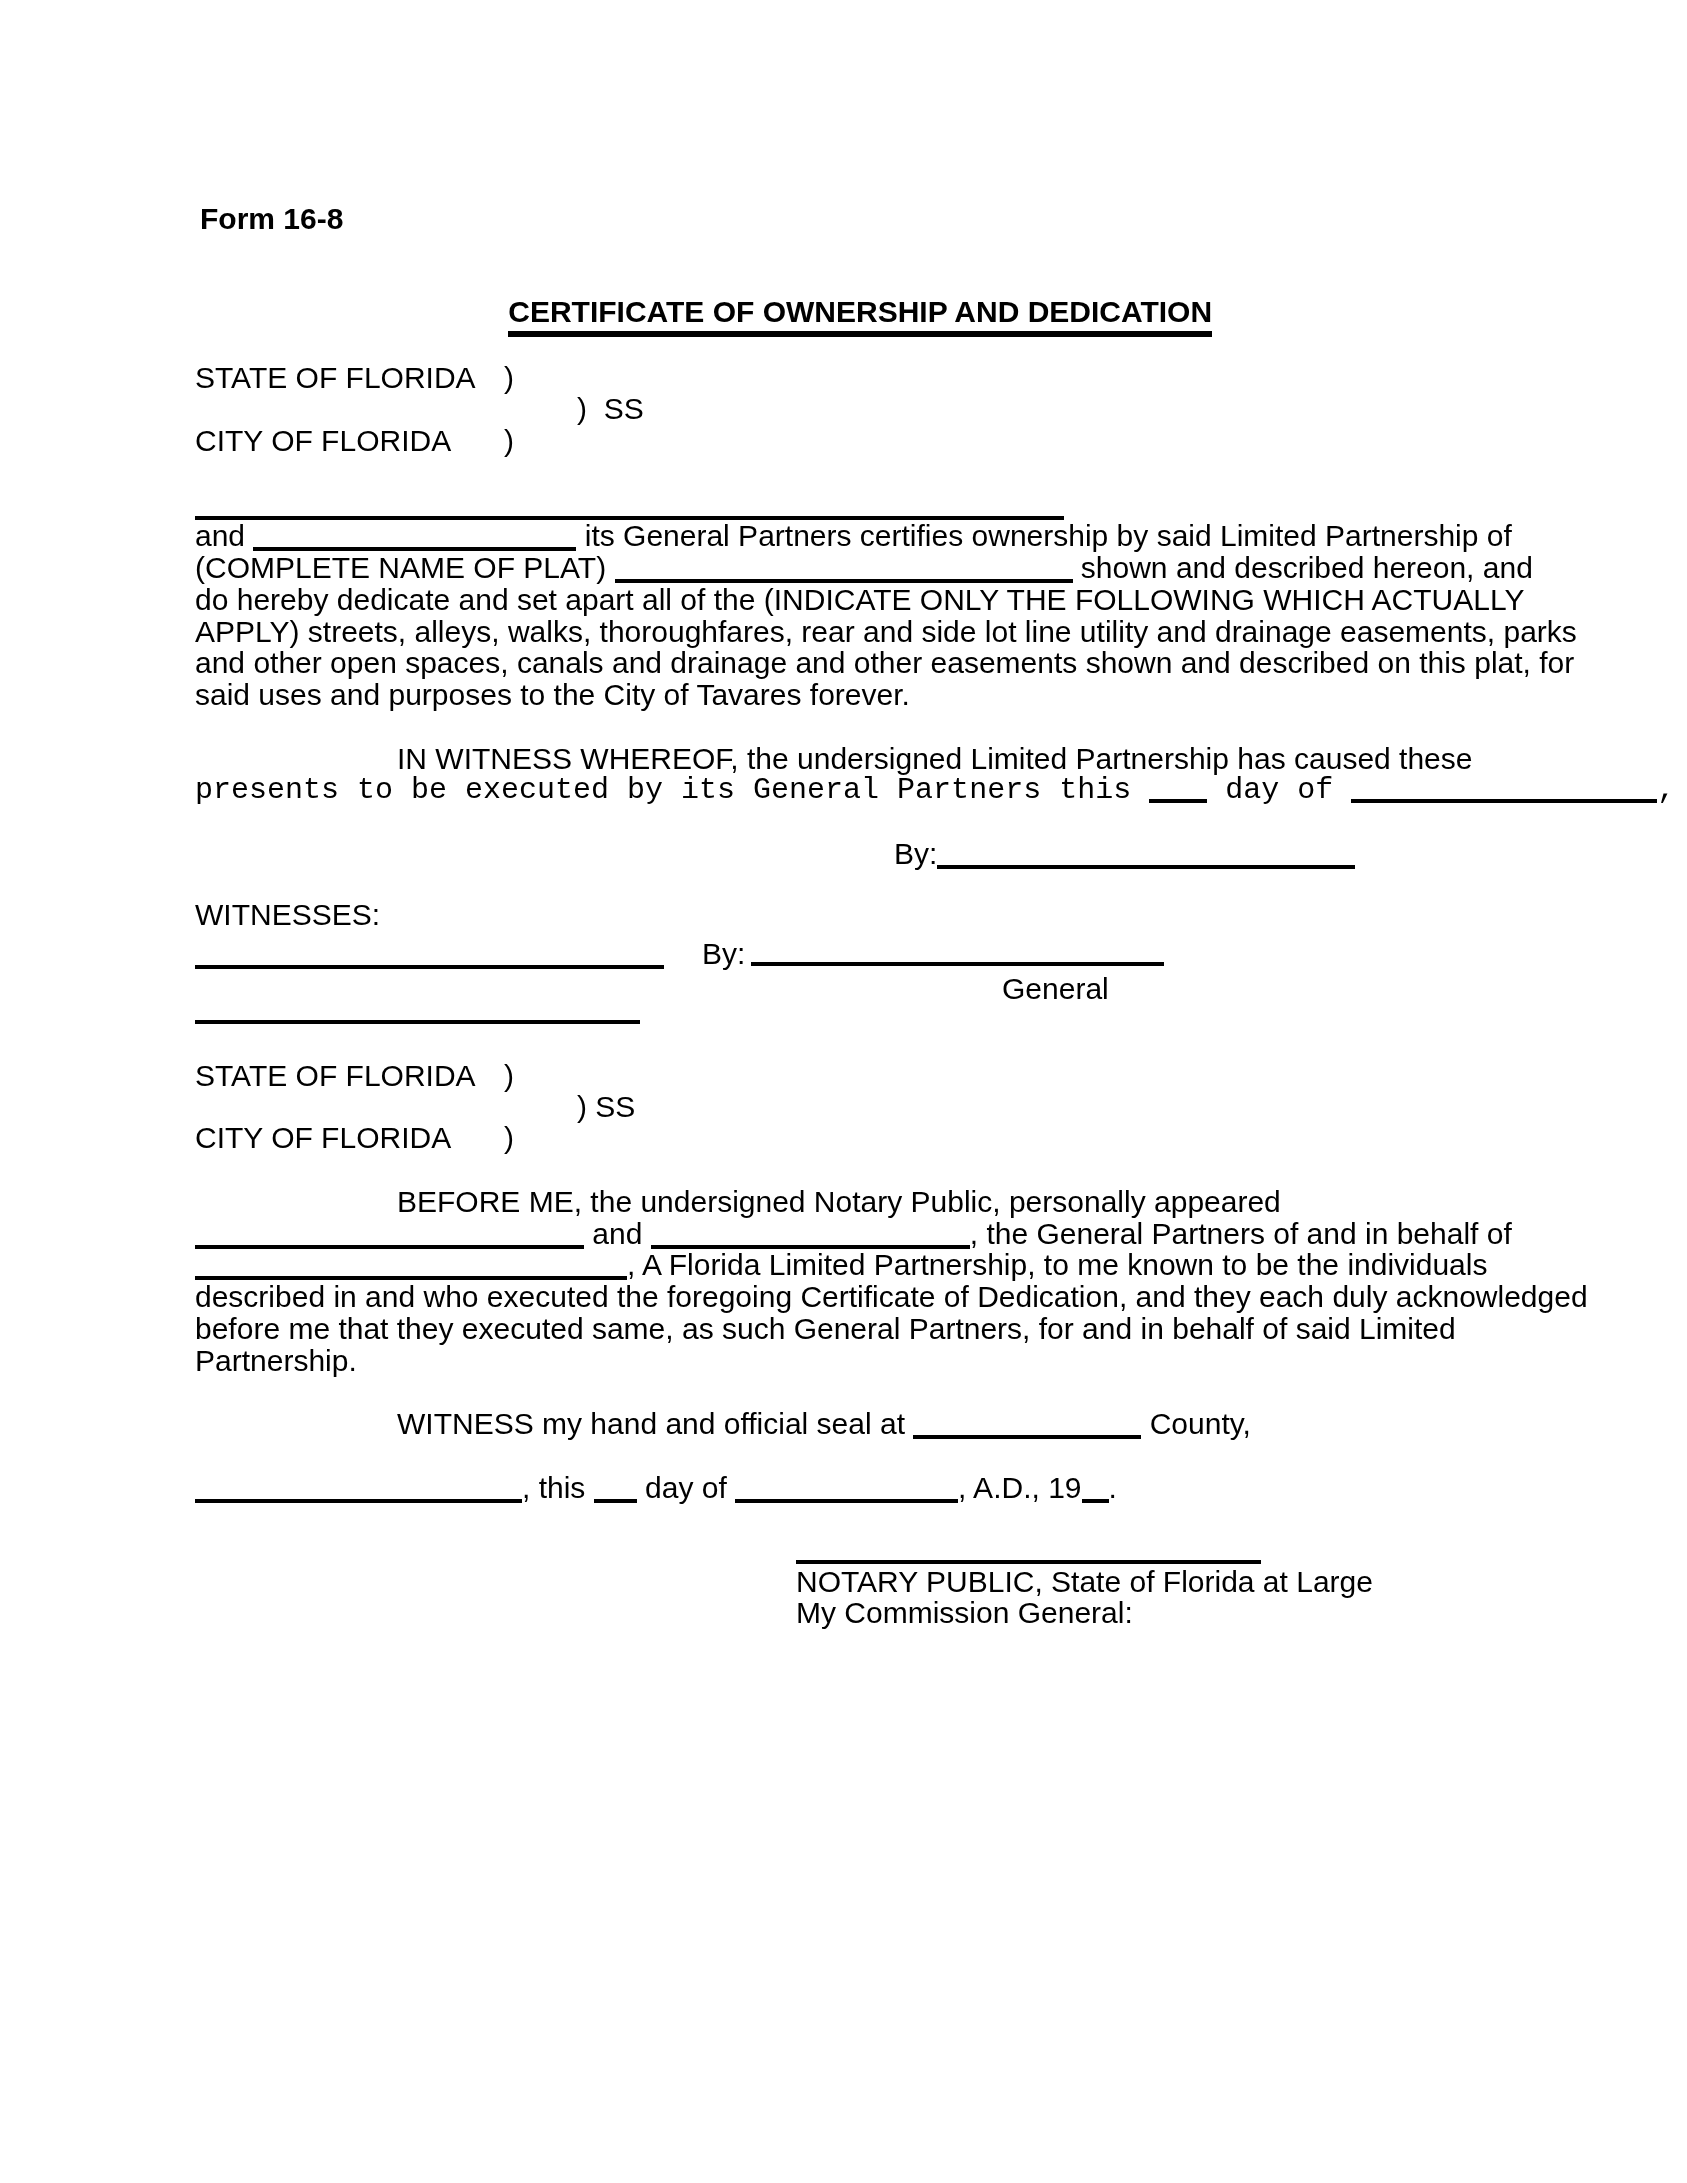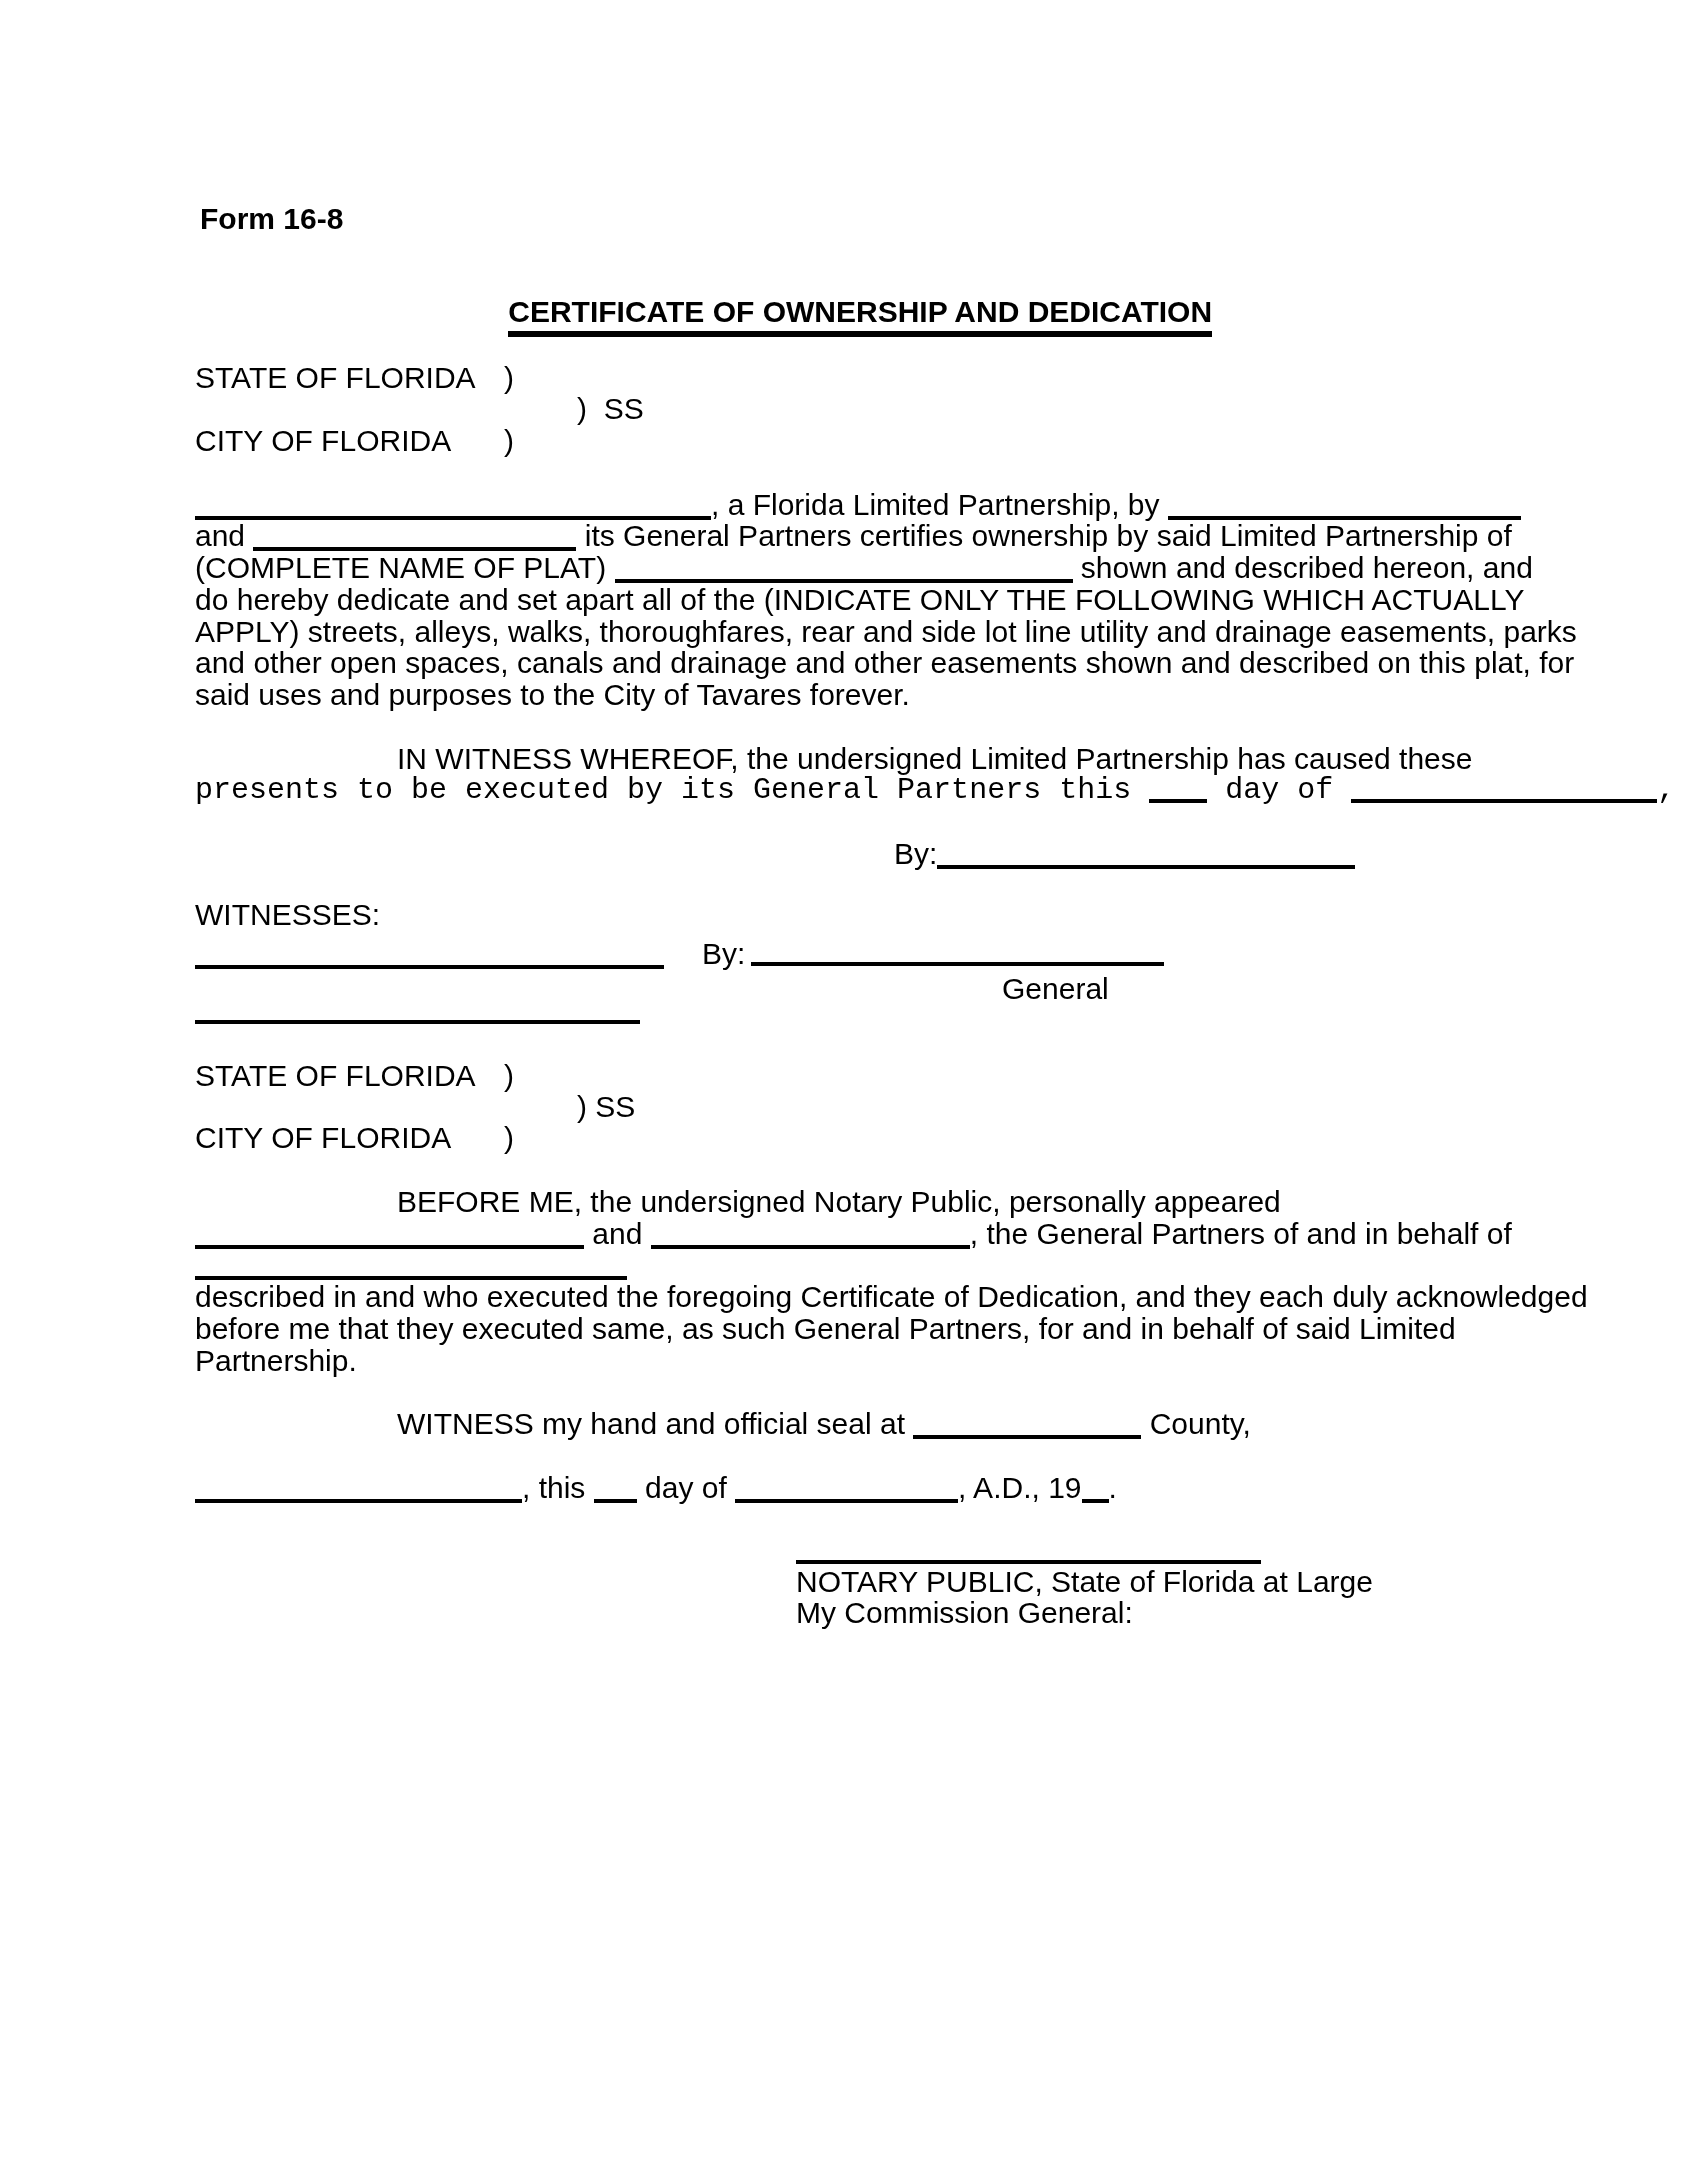--- a/index.html
+++ b/index.html
@@ -42,40 +42,40 @@
 
   <div class="row bold center" style="left:0; top:267px; width:1687px;">
     <span class="ul">CERTIFICATE OF OWNERSHIP AND DEDICATION</span>
   </div>
 
 
   <div id="rows-root">
       <div class="row" style="left: 195px; top: 363px;"><span>STATE OF FLORIDA</span><span class="abs" style="left: 309px;">)</span></div>
       <div class="row" style="left: 577px; top: 394px;"><span>)&nbsp; SS</span></div>
       <div class="row" style="left: 195px; top: 426px;"><span>CITY OF FLORIDA</span><span class="abs" style="left: 309px;">)</span></div>
-      <div class="row" style="left: 195px; top: 490px;"><span class="blank" style="width: 516px;"></span><span>, a Florida Limited Partnership, by </span><span class="blank" style="width: 353px;"></span></div>
+      <div class="row" style="left: 195px; top: 490px;"><span class="blank" style="width: 516px;"></span><span class="blank" style="width: 353px;"></span></div>
       <div class="row" style="left: 195px; top: 521px;"><span>and </span><span class="blank" style="width: 323px;"></span><span> its General Partners certifies ownership by said Limited Partnership of</span></div>
       <div class="row" style="left: 195px; top: 553px;"><span>(COMPLETE NAME OF PLAT) </span><span class="blank" style="width: 458px;"></span><span> shown and described hereon, and</span></div>
       <div class="row" style="left: 195px; top: 585px;"><span>do hereby dedicate and set apart all of the (INDICATE ONLY THE FOLLOWING WHICH ACTUALLY</span></div>
       <div class="row" style="left: 195px; top: 617px;"><span>APPLY) streets, alleys, walks, thoroughfares, rear and side lot line utility and drainage easements, parks</span></div>
       <div class="row" style="left: 195px; top: 648px;"><span>and other open spaces, canals and drainage and other easements shown and described on this plat, for</span></div>
       <div class="row" style="left: 195px; top: 680px;"><span>said uses and purposes to the City of Tavares forever.</span></div>
       <div class="row" style="left: 397px; top: 744px;"><span>IN WITNESS WHEREOF, the undersigned Limited Partnership has caused these</span></div>
       <div class="row" style="left: 195px; top: 775px; font-family: Liberation Mono, monospace;"><span>presents to be executed by its General Partners this </span><span class="blank" style="width: 58px;"></span><span> day of </span><span class="blank" style="width: 306px;"></span><span>, A.D., 19</span><span class="blank" style="width: 42px;"></span><span>.</span></div>
       <div class="row" style="left: 894px; top: 839px;"><span>By:</span><span class="blank" style="width: 418px;"></span></div>
       <div class="row" style="left: 195px; top: 900px;"><span>WITNESSES:</span></div>
       <div class="row" style="left: 195px; top: 939px;"><span class="blank" style="width: 469px;"></span><span class="abs" style="left: 507px;">By:</span><span class="blank abs" style="width: 413px; left: 556px;"></span></div>
       <div class="row" style="left: 1002px; top: 974px;"><span>General</span></div>
       <div class="row" style="left: 195px; top: 994px;"><span class="blank" style="width: 445px;"></span></div>
       <div class="row" style="left: 195px; top: 1061px;"><span>STATE OF FLORIDA</span><span class="abs" style="left: 309px;">)</span></div>
       <div class="row" style="left: 577px; top: 1092px;"><span>)&nbsp;SS</span></div>
       <div class="row" style="left: 195px; top: 1123px;"><span>CITY OF FLORIDA</span><span class="abs" style="left: 309px;">)</span></div>
       <div class="row" style="left: 397px; top: 1187px;"><span>BEFORE ME, the undersigned Notary Public, personally appeared</span></div>
       <div class="row" style="left: 195px; top: 1219px;"><span class="blank" style="width: 389px;"></span><span> and </span><span class="blank" style="width: 319px;"></span><span>, the General Partners of and in behalf of</span></div>
-      <div class="row" style="left: 195px; top: 1250px;"><span class="blank" style="width: 432px;"></span></div>
+      <div class="row" style="left: 195px; top: 1250px;"><span class="blank" style="width: 432px;"></span><span>, A Florida Limited Partnership, to me known to be the individuals</span></div>
       <div class="row" style="left: 195px; top: 1282px;"><span>described in and who executed the foregoing Certificate of Dedication, and they each duly acknowledged</span></div>
       <div class="row" style="left: 195px; top: 1314px;"><span>before me that they executed same, as such General Partners, for and in behalf of said Limited</span></div>
       <div class="row" style="left: 195px; top: 1346px;"><span>Partnership.</span></div>
       <div class="row" style="left: 397px; top: 1409px;"><span>WITNESS my hand and official seal at </span><span class="blank" style="width: 228px;"></span><span> County,</span></div>
       <div class="row" style="left: 195px; top: 1473px;"><span class="blank" style="width: 327px;"></span><span>, this </span><span class="blank" style="width: 43px;"></span><span> day of </span><span class="blank" style="width: 223px;"></span><span>, A.D., 19</span><span class="blank" style="width: 27px;"></span><span>.</span></div>
       <div class="row" style="left: 796px; top: 1534px;"><span class="blank" style="width: 465px;"></span></div>
       <div class="row" style="left: 796px; top: 1567px;"><span>NOTARY PUBLIC, State of Florida at Large</span></div>
       <div class="row" style="left: 796px; top: 1598px;"><span>My Commission General:</span></div>
     </div>
 </div>

